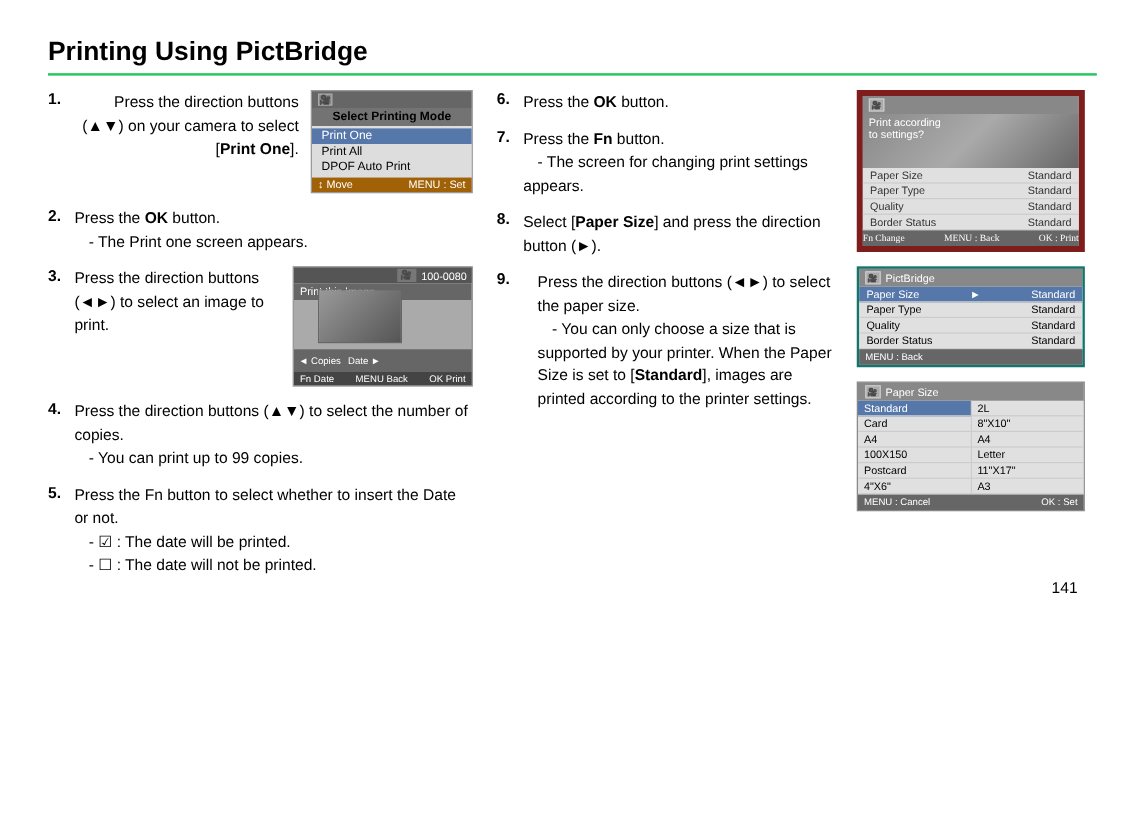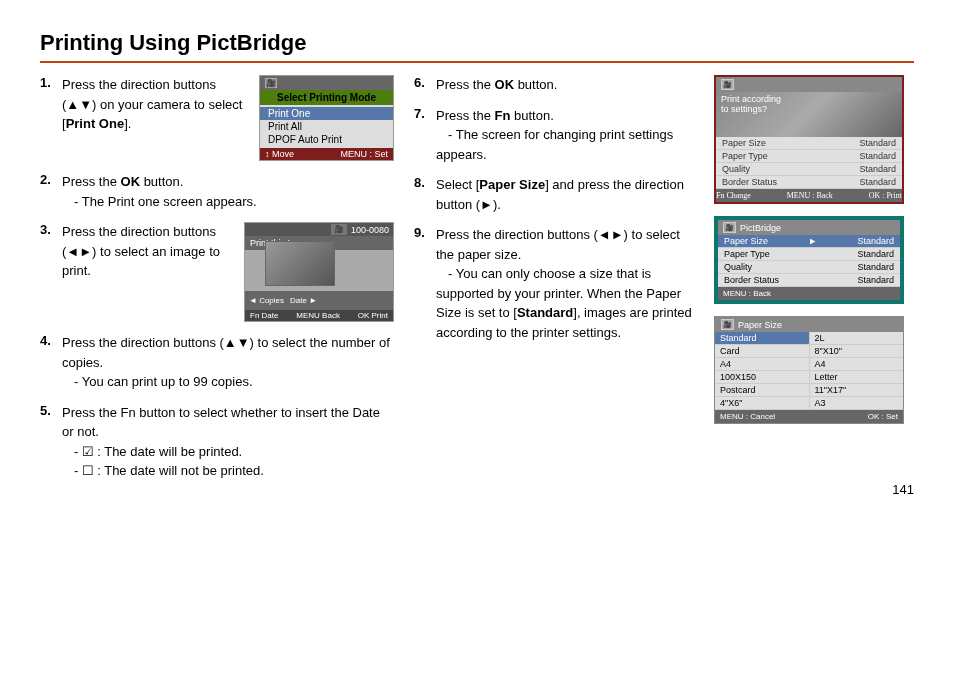--- a/index.html
+++ b/index.html
@@ -14,21 +14,21 @@
     }
 
     .page {
       padding: 30px 40px 20px 40px;
       position: relative;
     }
 
     .main-title {
       font-size: 22px;
       font-weight: bold;
-      border-bottom: 2px solid #c2410c;
+      border-bottom: 2px solid #22c55e;
       padding-bottom: 5px;
       margin-bottom: 12px;
     }
 
     .section-title {
       font-size: 16px;
       font-weight: bold;
       border-bottom: 1.5px solid #000;
       padding-bottom: 3px;
       margin-bottom: 14px;
@@ -96,21 +96,21 @@
       padding: 1px 8px;
       font-size: 10px;
     }
 
     .ui-row.selected {
       background: #5577aa;
       color: #fff;
     }
 
     .ui-footer {
-      background: #7f1d1d;
+      background: #a16207;
       color: #fff;
       padding: 1px 5px;
       font-size: 9px;
       display: flex;
       justify-content: space-between;
     }
 
     
     .print-panel {
       border: 1px solid #999;
@@ -169,21 +169,21 @@
       background: #444;
       color: #fff;
       padding: 1px 5px;
       font-size: 8px;
       display: flex;
       justify-content: space-between;
     }
 
     
     .r-panel {
-      border: 2px solid #7f1d1d;
+      border: 5px solid #7f1d1d;
       font-size: 9px;
       background: #ccc;
       width: 190px;
     }
 
     .r-panel-header {
       background: #888;
       color: #fff;
       padding: 2px 5px;
       font-size: 9px;
@@ -231,21 +231,21 @@
       padding: 2px 0;
       font-size: 8px;
       display: flex;
       justify-content: space-between;
       align-items: center;
       font-family: Liberation Serif, serif;
     }
 
     
     .pb-panel {
-      border: 4px solid #0f766e;
+      border: 2px solid #0f766e;
       font-size: 9px;
       background: #ccc;
       width: 190px;
     }
 
     .pb-header {
       background: #888;
       color: #fff;
       padding: 2px 5px;
       font-size: 9px;
@@ -324,21 +324,21 @@
       color: #fff;
       padding: 2px 5px;
       font-size: 8px;
       display: flex;
       justify-content: space-between;
     }
 
     .page-number {
       position: absolute;
       bottom: 15px;
-      right: 40px;
+      right: 56px;
       font-size: 13px;
     }
 
     .step-group {
       display: flex;
       align-items: flex-start;
       gap: 8px;
       margin-bottom: 11px;
     }
     .dash-item { margin-left: 12px; line-height: 1.5; }
@@ -357,29 +357,29 @@
 
 
   <div class="content-area">
 
     <div class="left-column">
 
       <div class="step-group">
         <div style="min-width:14px; font-weight:bold;">1.</div>
         <div style="flex:1;">
           <div class="step-with-ui">
-            <div style="flex:1; line-height:1.5;">
+            <div style="flex:1; line-height:1.5;text-align:right;">
               Press the direction buttons (<b>▲▼</b>) on your camera to select [<b>Print One</b>].
             </div>
 
             <div class="ui-panel" style="width:135px;">
               <div class="ui-panel-header">
                 <span class="cam-icon">🎥</span>
               </div>
-              <div style="background:#4d7c0f; padding:2px 5px; font-size:10px; text-align:center; font-weight:bold;">Select Printing Mode</div>
+              <div style="background:#737373; padding:2px 5px; font-size:10px; text-align:center; font-weight:bold;">Select Printing Mode</div>
               <div class="ui-panel-body">
                 <div class="ui-row selected">Print One</div>
                 <div class="ui-row">Print All</div>
                 <div class="ui-row">DPOF Auto Print</div>
               </div>
               <div class="ui-footer">
                 <span>↕  Move</span>
                 <span>MENU : Set</span>
               </div>
             </div>
@@ -467,21 +467,21 @@
 
       <div class="step-group">
         <div style="min-width:14px; font-weight:bold;">8.</div>
         <div style="flex:1; line-height:1.5;">
           Select [<b>Paper Size</b>] and press the direction button (<b>►</b>).<br>
         </div>
       </div>
 
       <div class="step-group">
         <div style="min-width:14px; font-weight:bold;">9.</div>
-        <div style="flex:1; line-height:1.5;">
+        <div style="flex:1; line-height:1.5;margin-left:12px;">
           Press the direction buttons (<b>◄►</b>) to select the paper size.<br>
           <span class="dash-item">- You can only choose a size that is supported by your printer. When the Paper Size is set to [<b>Standard</b>], images are printed according to the printer settings.</span>
         </div>
       </div>
 
     </div>
 
     <div class="right-column">
 
       <div class="r-panel">

